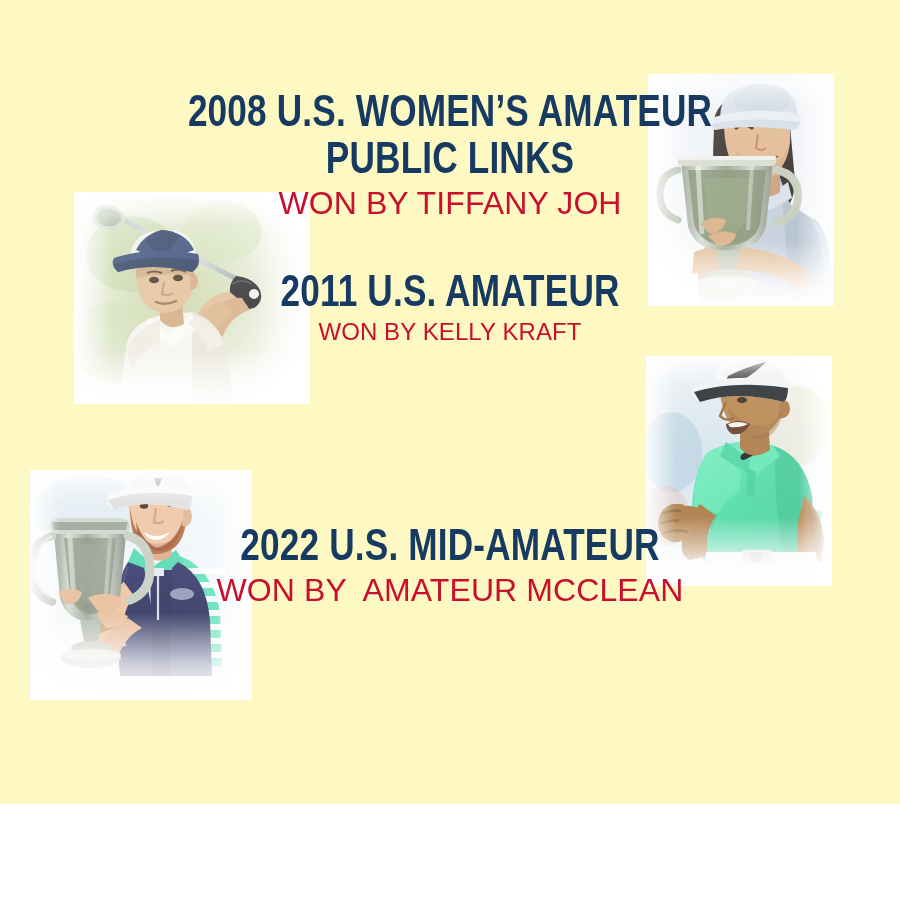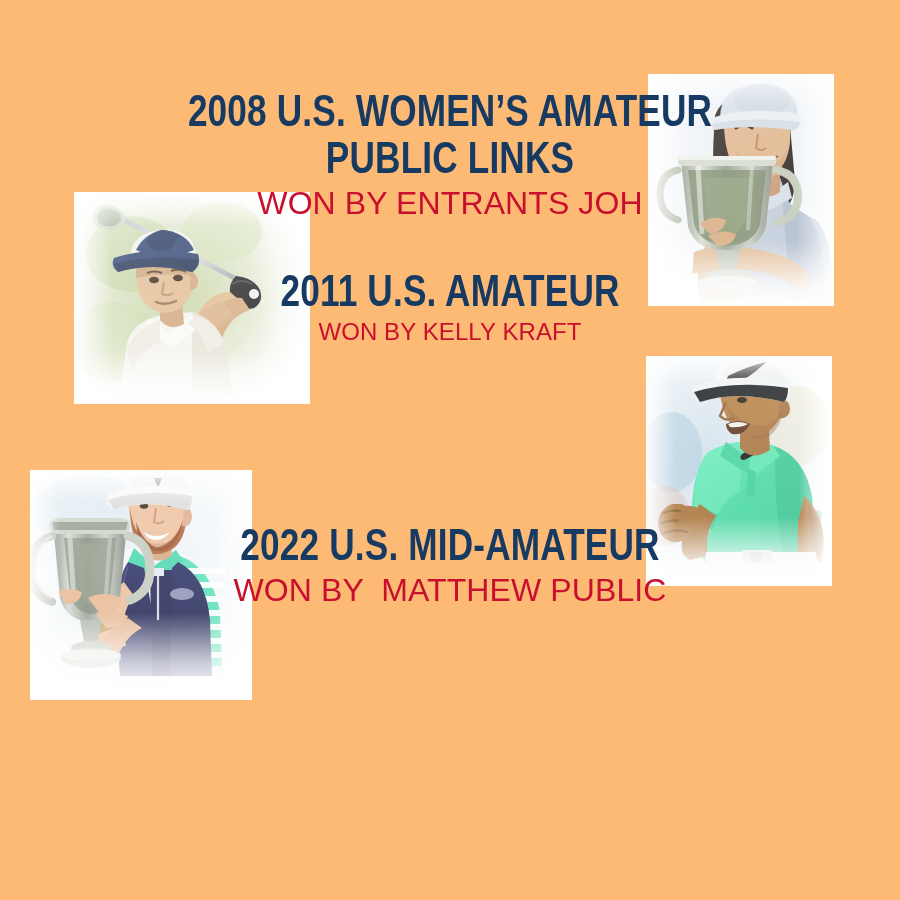--- a/index.html
+++ b/index.html
@@ -8,22 +8,22 @@
     padding: 0;
     background: #ffffff;
   }
   body {
     font-family: "Liberation Sans", sans-serif;
   }
 
   #graphic {
     position: relative;
     width: 900px;
-    height: 900px;
-    background: #fdba74;
+    height: 804px;
+    background: #fef9c3;
     overflow: hidden;
   }
 
   
   .entry {
     position: absolute;
     left: 0;
     width: 900px;
     text-align: center;
     z-index: 40;
@@ -483,28 +483,28 @@
       <path d="M28 122 Q40 116 52 122 Q50 134 36 134Z" fill="#e9bd9a"></path>
 
       <rect x="0" y="0" width="222" height="230" fill="url(#mccSide)"></rect>
       <rect x="0" y="0" width="222" height="230" fill="url(#mccFade)"></rect>
     </svg>
   </div>
 
   <div class="entry e-top">
     <div class="year-line">2008 U.S. WOMEN’S AMATEUR</div>
     <div class="year-line">PUBLIC LINKS</div>
-    <div class="won-line">WON BY ENTRANTS JOH</div>
+    <div class="won-line">WON BY TIFFANY JOH</div>
   </div>
 
   <div class="entry e-2011">
     <div class="year-line">2011 U.S. AMATEUR</div>
     <div class="won-line">WON BY KELLY KRAFT</div>
   </div>
 
 
   <div class="entry e-2022">
     <div class="year-line">2022 U.S. MID-AMATEUR</div>
-    <div class="won-line">WON BY  MATTHEW PUBLIC</div>
+    <div class="won-line">WON BY  AMATEUR MCCLEAN</div>
   </div>
 
 
 </div>
 
 </body></html>

